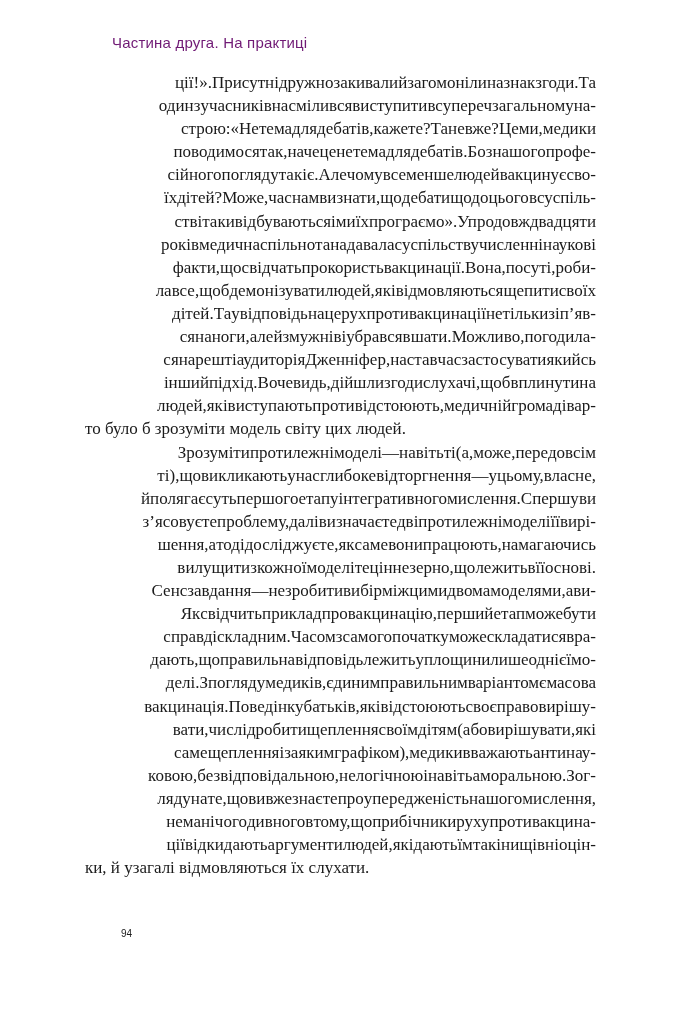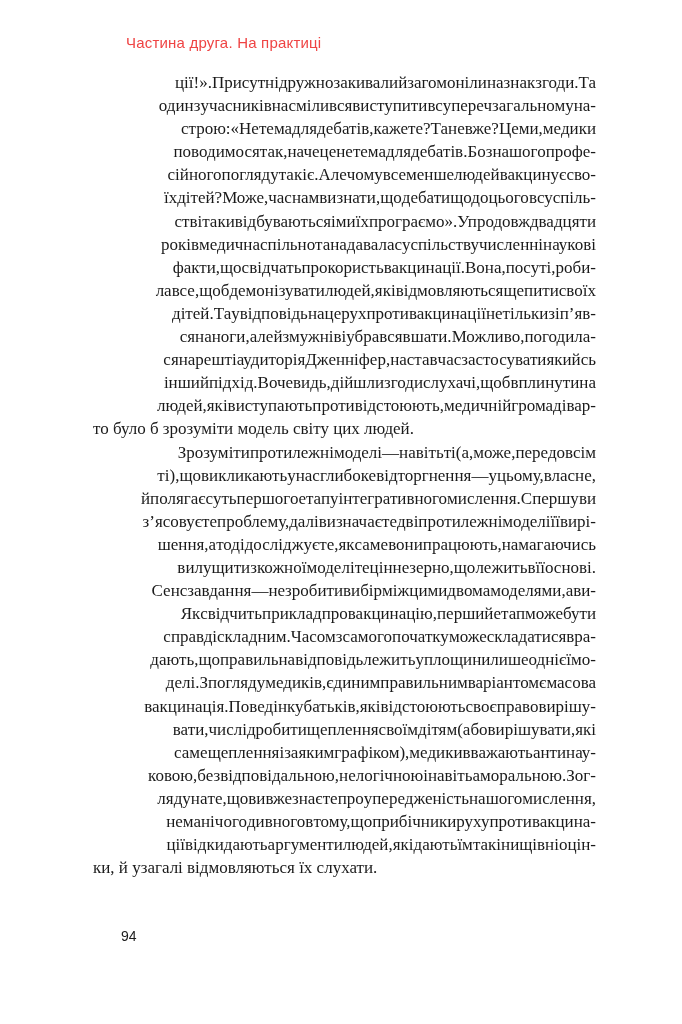--- a/index.html
+++ b/index.html
@@ -9,26 +9,26 @@
     width: 682px;
     height: 1024px;
     background: #ffffff;
     color: #1a1a1a;
     font-family: "Liberation Serif", "DejaVu Serif", serif;
     font-size: 17px;
     overflow: hidden;
   }
   .running-header {
     position: absolute;
-    left: 126px;
+    left: 112px;
     top: 34px;
     font-family: "Liberation Sans", "DejaVu Sans", sans-serif;
     font-size: 15px;
     letter-spacing: 0.2px;
-    color: #ef4444;
+    color: #701a75;
   }
   .page-body {
     position: absolute;
     left: 85px;
     top: 71px;
     width: 511px;
   }
   .paragraph { width: 511px; }
   .line {
     display: flex;
@@ -38,28 +38,27 @@
     white-space: nowrap;
     overflow: visible;
   }
   .line span { display: inline-block; flex: 0 0 auto; }
   .line.first { padding-left: 34px; }
   .line.last {
     display: block;
     text-align: left;
     height: 23.1px;
     line-height: 23.1px;
-    margin-left: 8px;
   }
   .page-number {
     position: absolute;
     left: 121px;
     top: 928px;
     font-family: "Liberation Sans", "DejaVu Sans", sans-serif;
-    font-size: 14px;
+    font-size: 10px;
     color: #1c1c1c;
   }
 </style>
 </head>
 <body>
 
 <div class="running-header">Частина друга. На практиці</div>
 
 <main class="page-body">
     <div class="paragraph">

